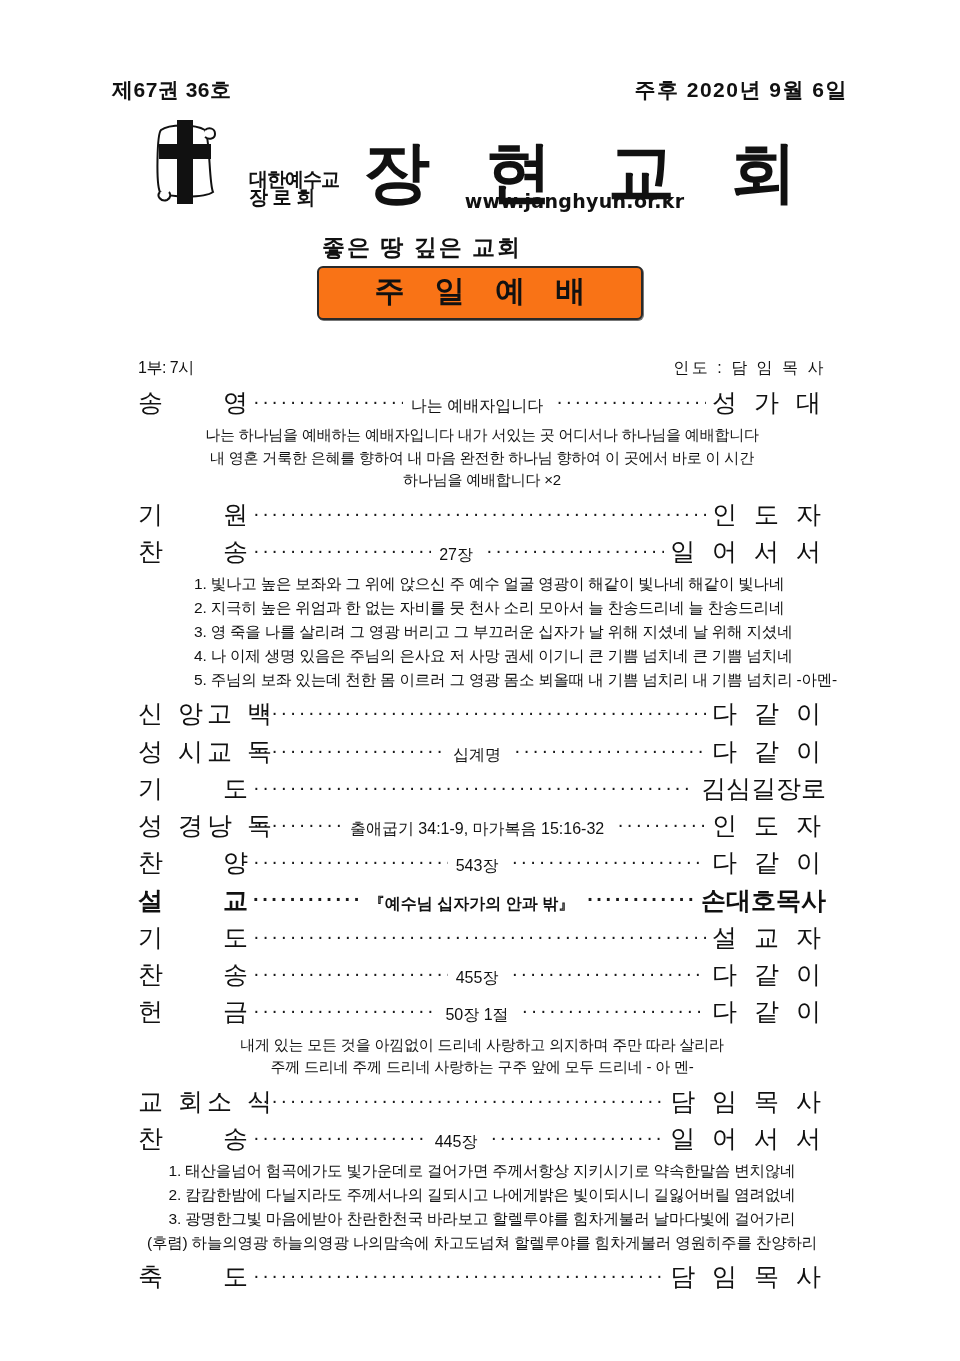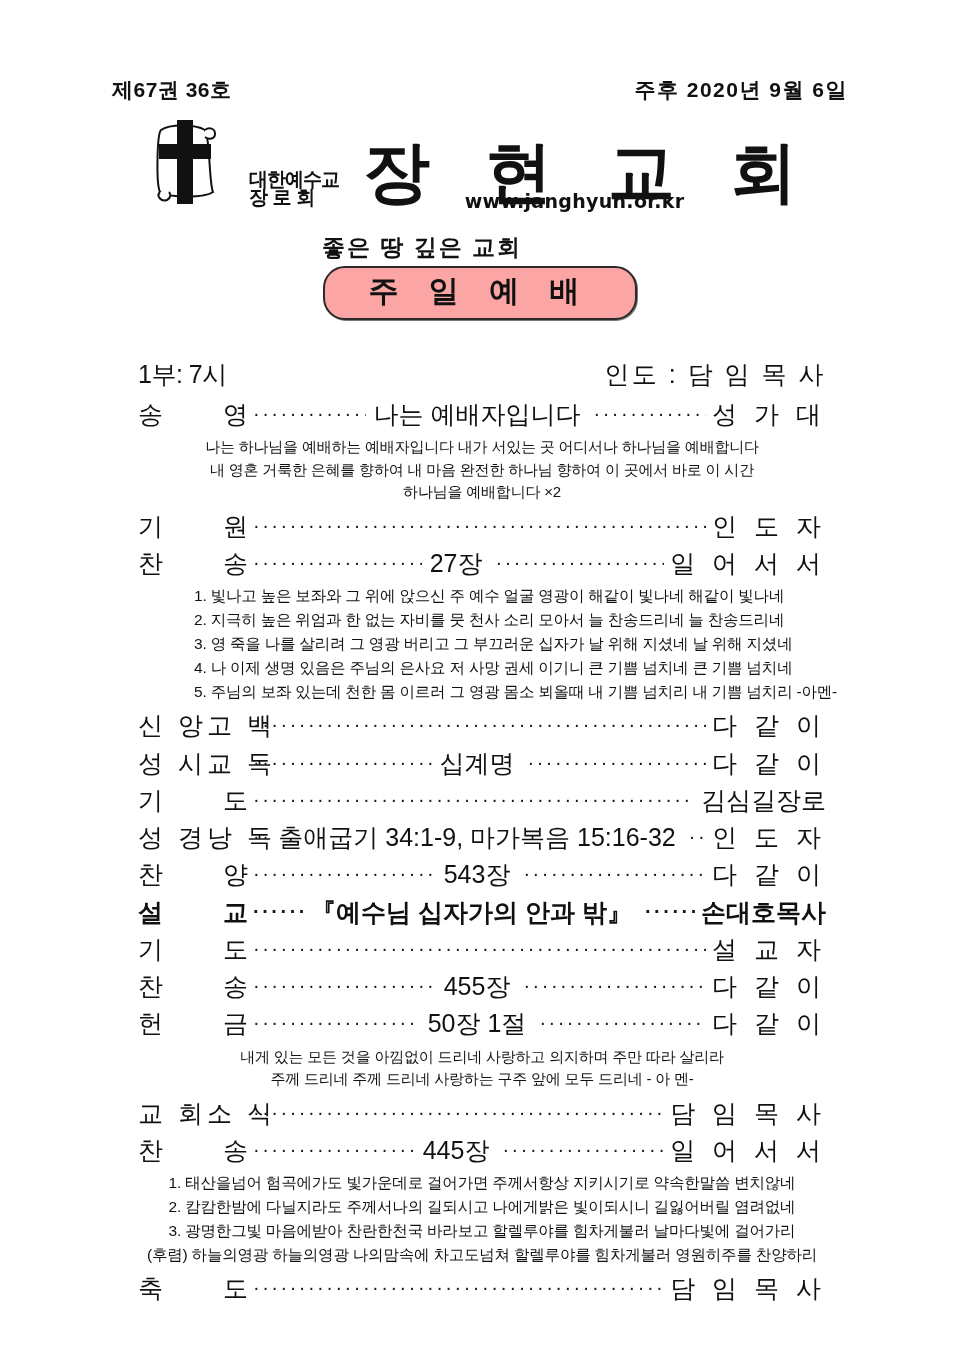--- a/index.html
+++ b/index.html
@@ -111,43 +111,43 @@
   }
   .title-badge-wrap {
     position: absolute;
     top: 266px;
     left: 0;
     width: 960px;
     display: flex;
     justify-content: center;
   }
   .title-badge {
-    background: #fca5a5;
+    background: #f97316;
     border: 2px solid #2a2a2a;
-    border-radius: 22px;
-    padding: 3px 44px 6px 32px;
+    border-radius: 6px;
+    padding: 3px 44px 6px 44px;
     font-size: 30px;
     font-weight: bold;
     letter-spacing: 11px;
     text-indent: 11px;
     box-shadow: 1px 1px 0 #777;
   }
 
   
   .order {
     position: absolute;
     top: 358px;
     left: 138px;
     width: 688px;
   }
   .svc-head {
     display: flex;
     justify-content: space-between;
     align-items: flex-end;
-    font-size: 25px;
+    font-size: 16px;
     margin-bottom: 5px;
   }
   .svc-time { letter-spacing: -0.5px; }
   .svc-leader { letter-spacing: 2.5px; }
 
   .row {
     display: flex;
     align-items: baseline;
     font-size: 25px;
     line-height: 1.45;
@@ -171,21 +171,21 @@
     white-space: nowrap;
     font-size: 20px;
     letter-spacing: 2.5px;
     color: #1a1a1a;
     padding: 0 5px;
     transform: translateY(-3px);
   }
   .mid {
     flex: 0 0 auto;
     padding: 0 8px;
-    font-size: 25px;
+    font-size: 16px;
   }
   .who {
     flex: 0 0 auto;
     text-align: right;
     letter-spacing: 5px;
     padding-left: 6px;
   }
   .who.tight { letter-spacing: 0; }
 
   .lyrics {

